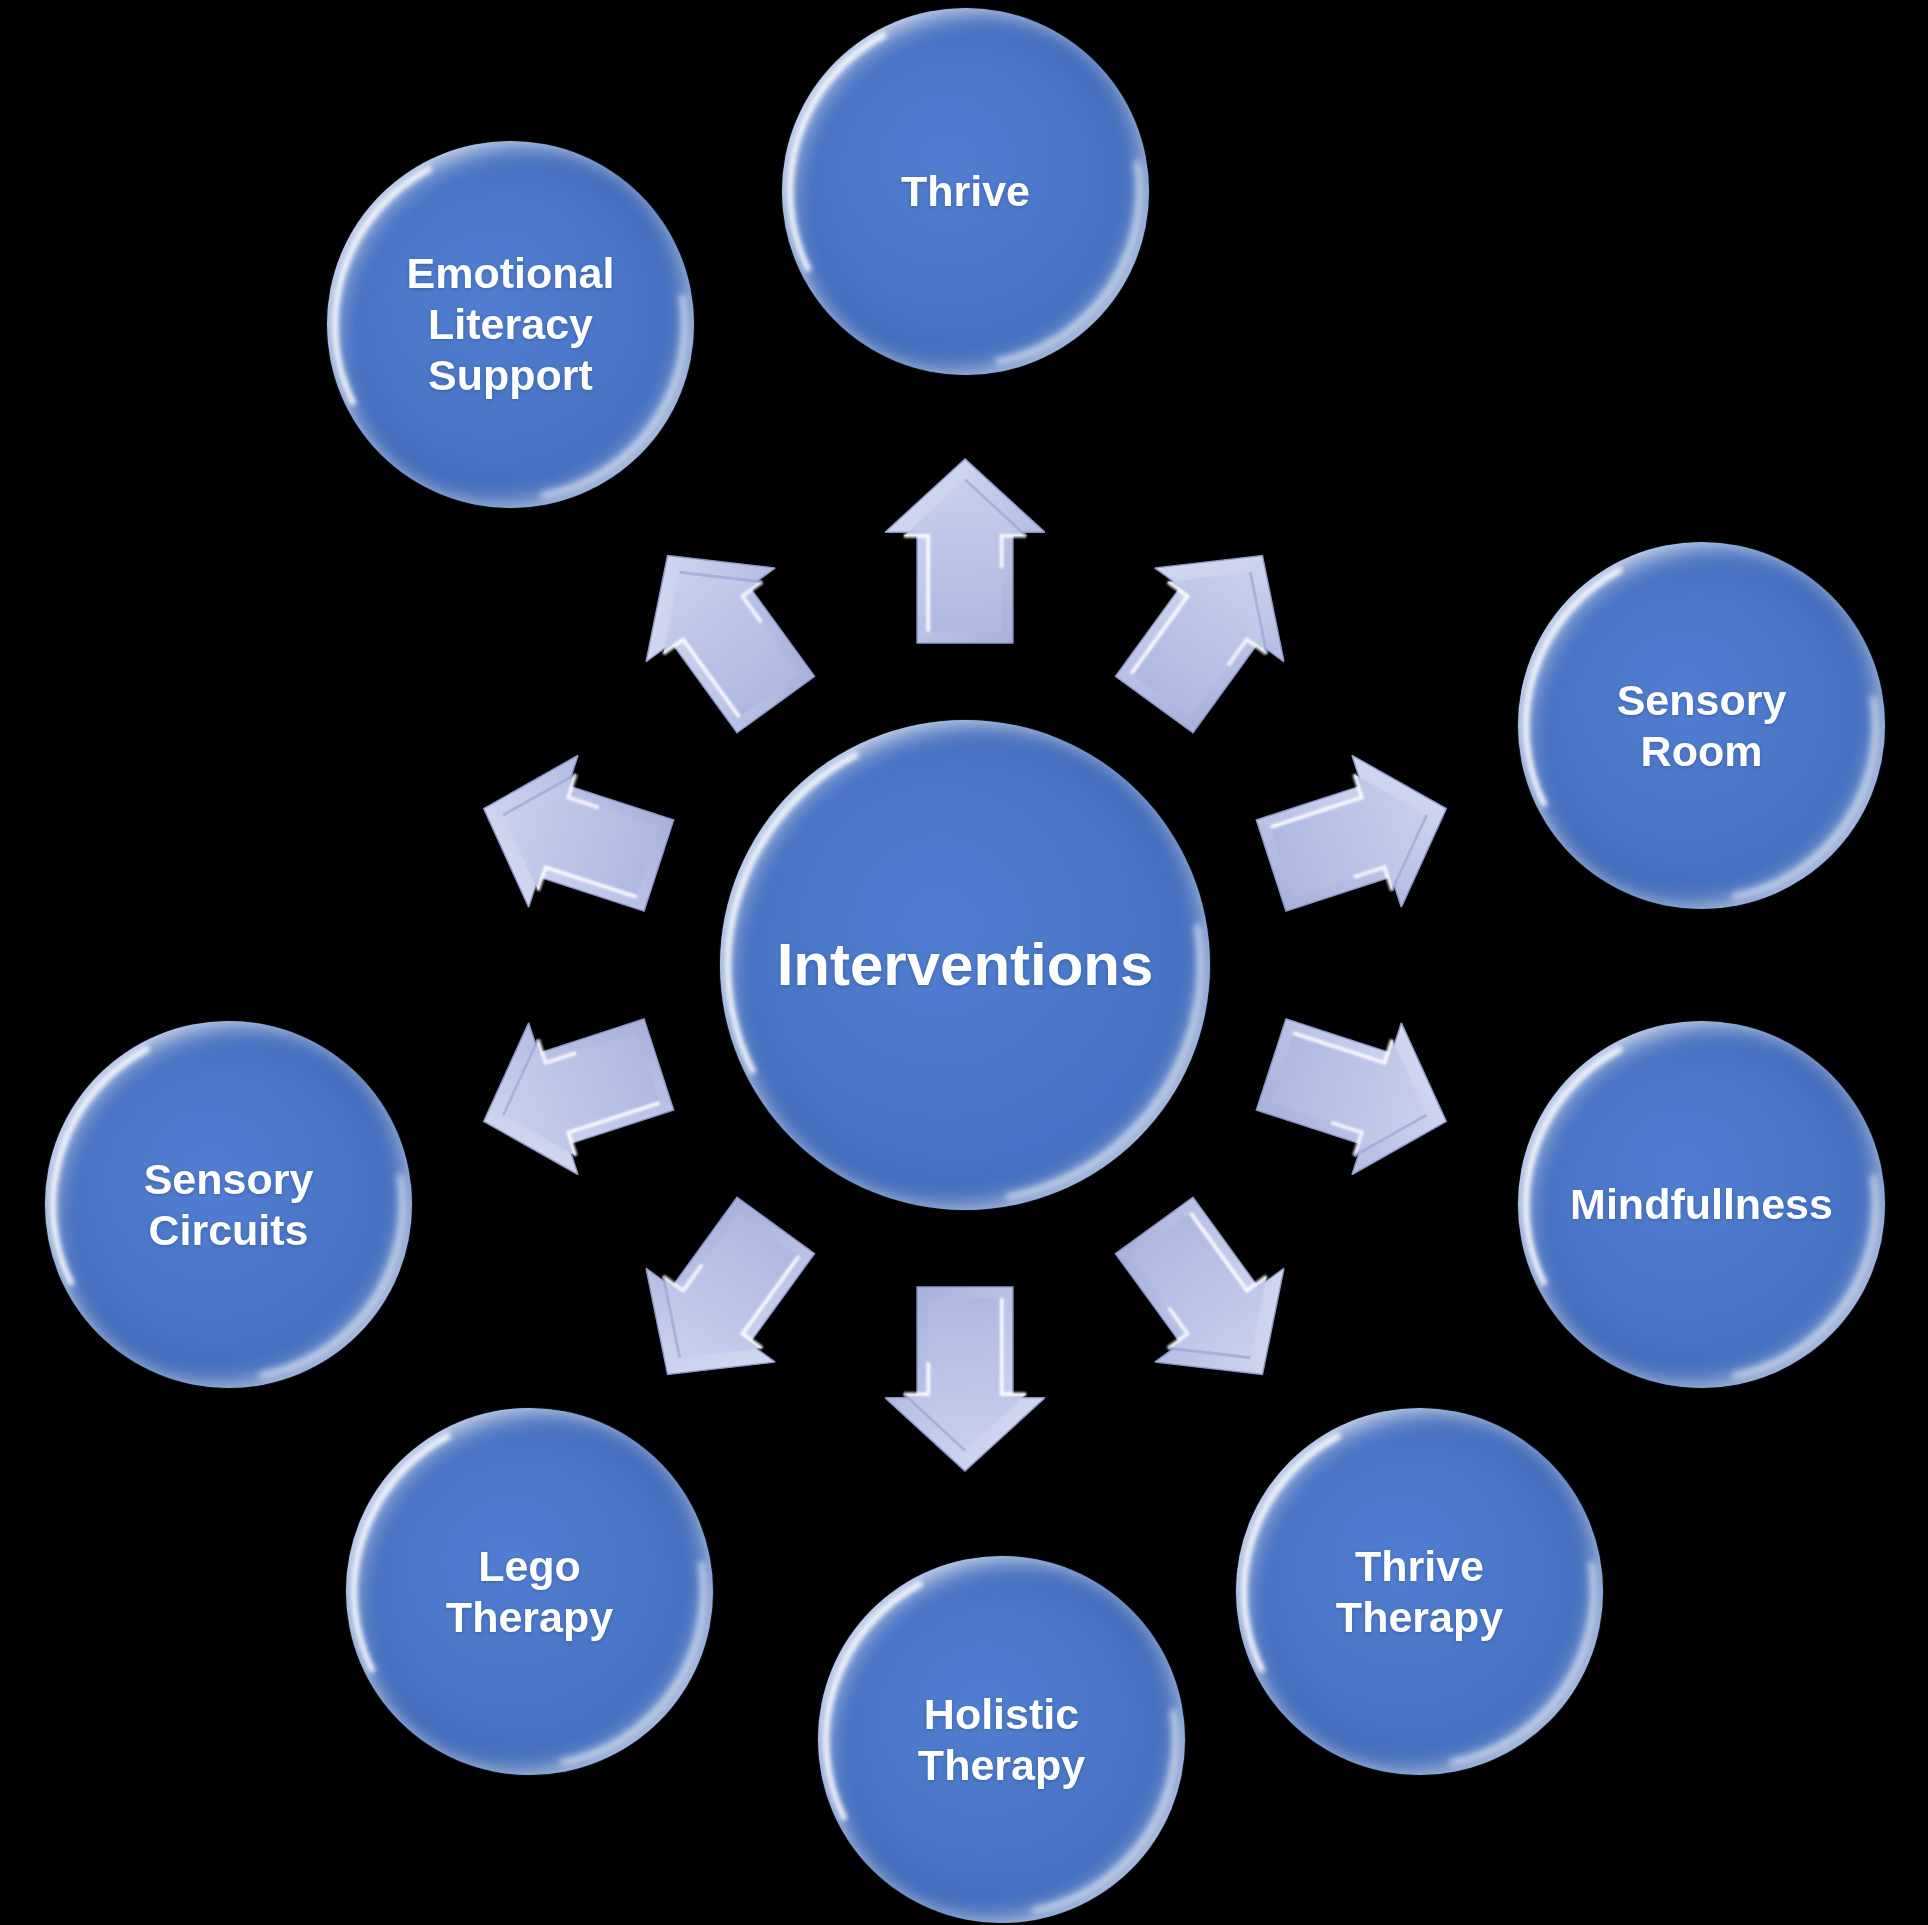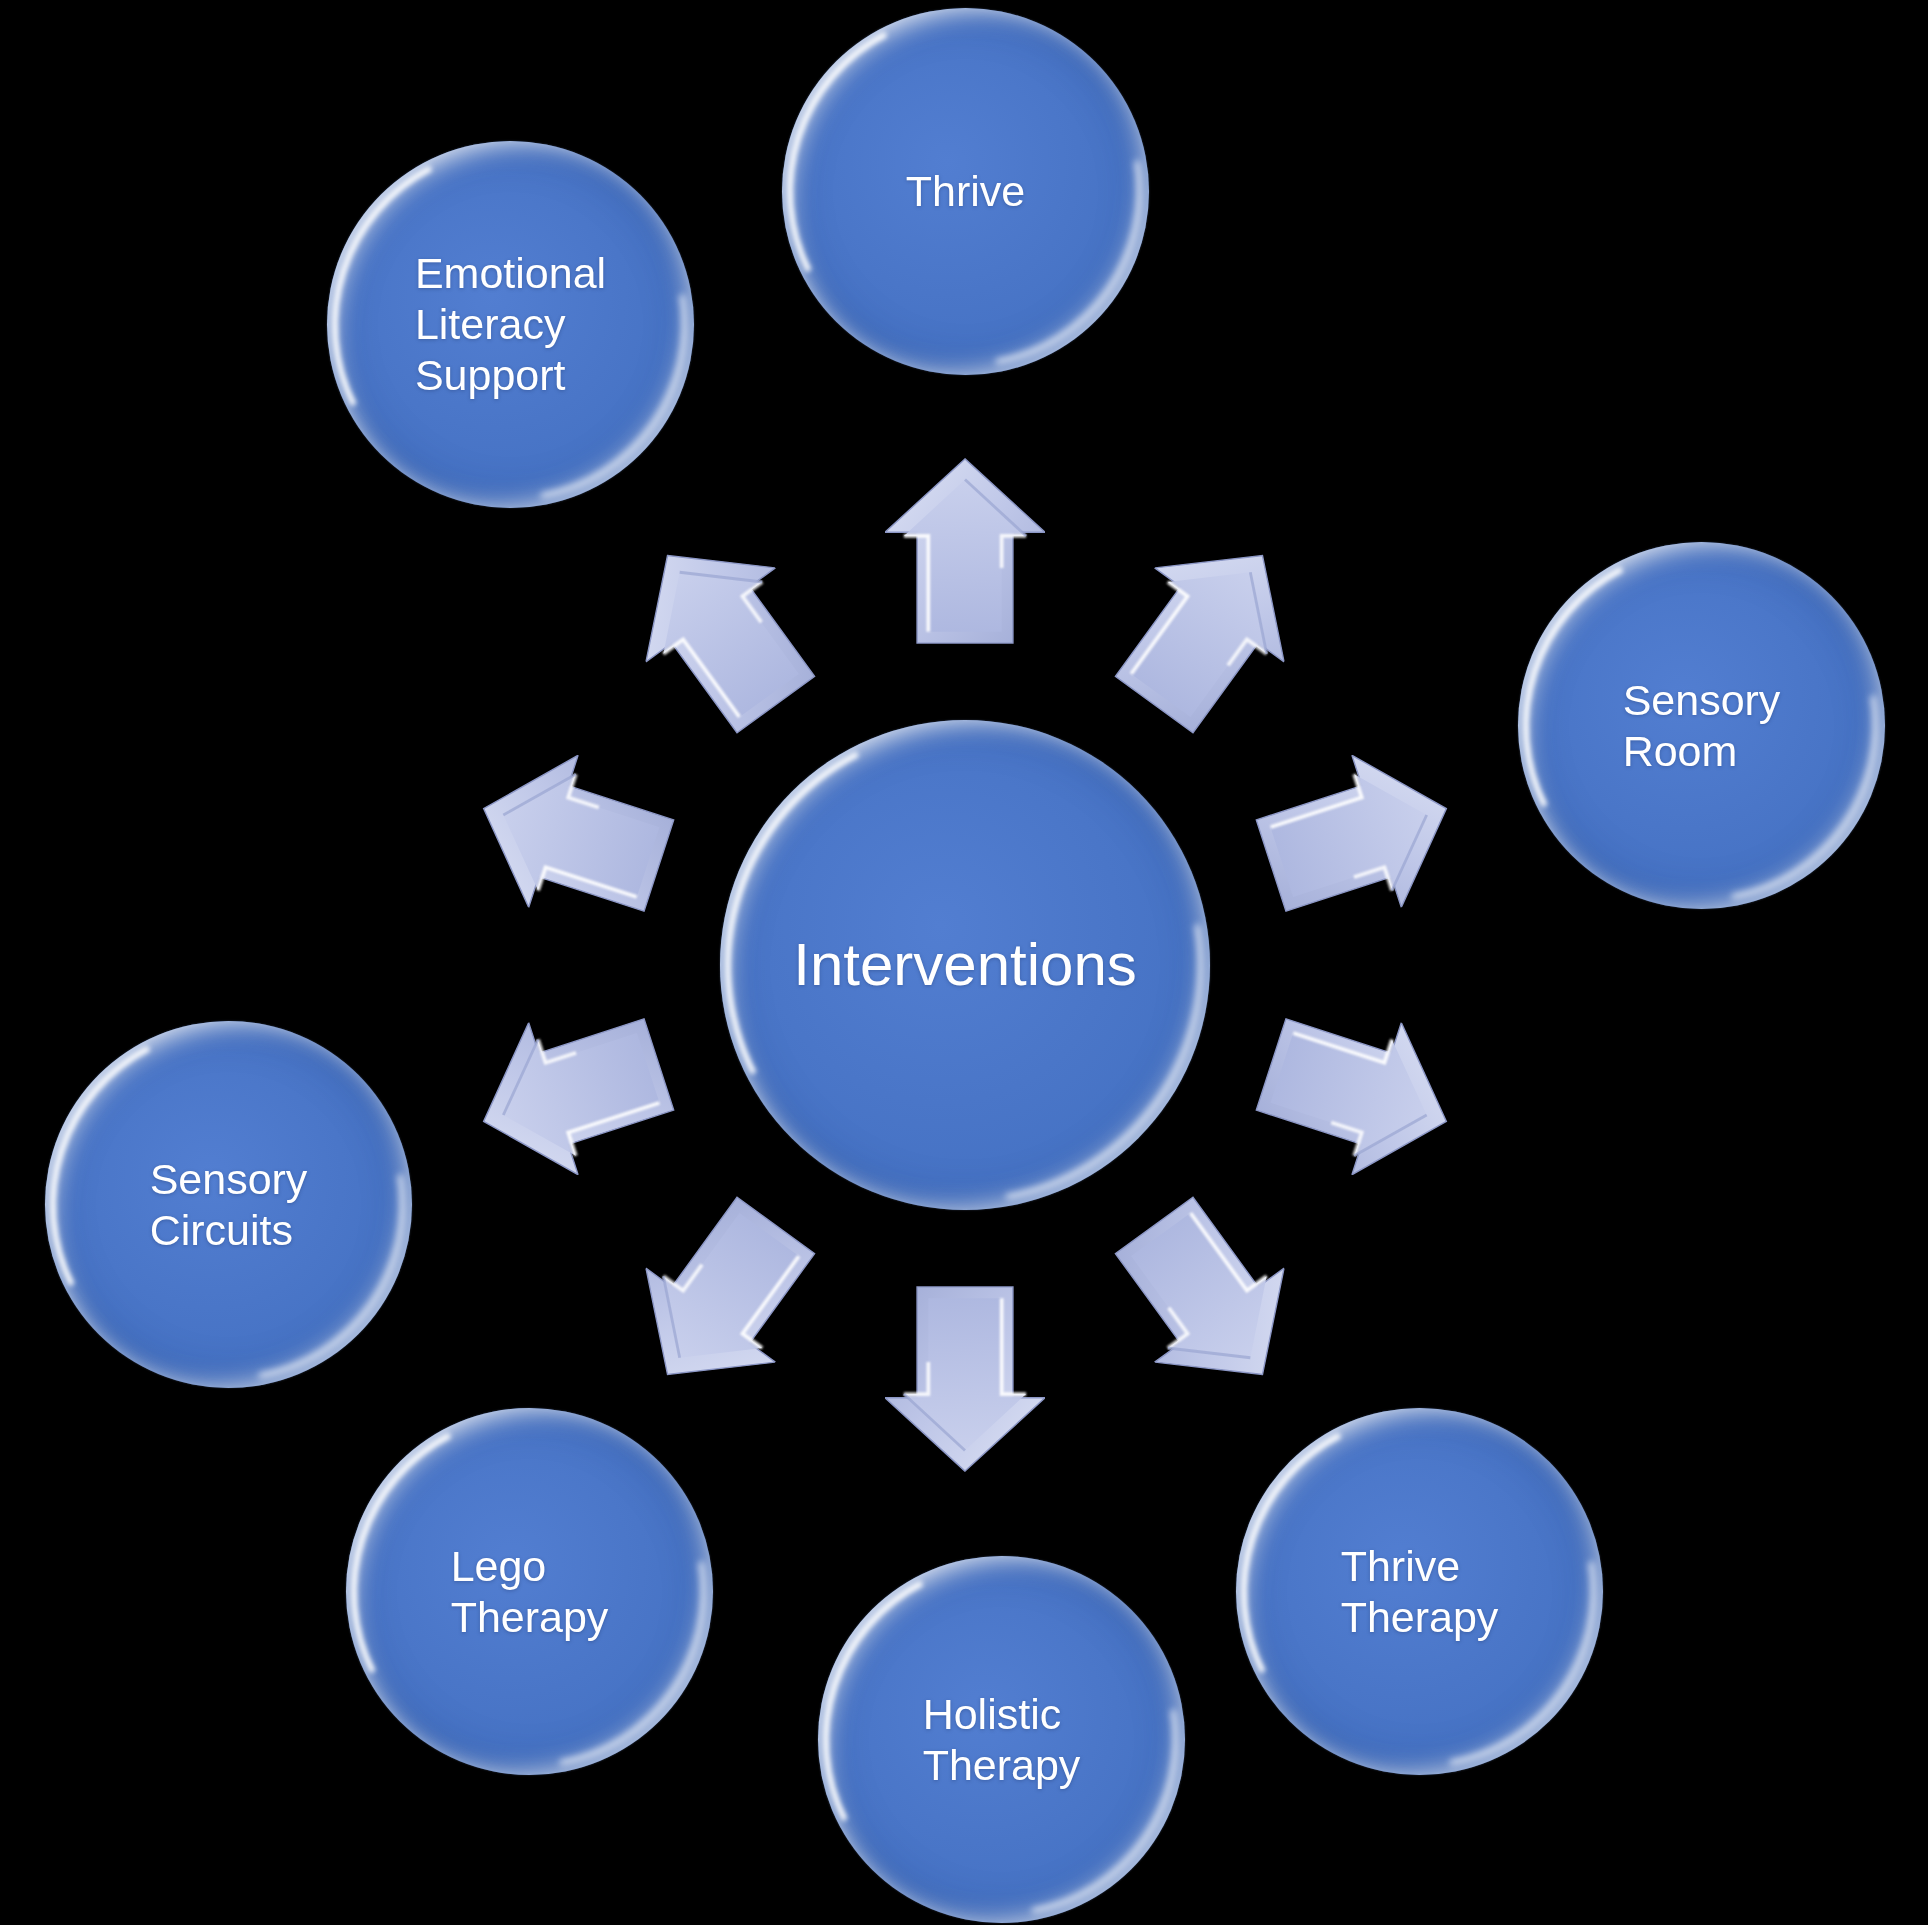--- a/index.html
+++ b/index.html
@@ -35,23 +35,25 @@
     content:"";position:absolute;inset:7.5px;border-radius:50%;
     border:5.6px solid transparent;
     border-right-color:rgba(255,255,255,0.78);
     filter:blur(3.8px);
     transform:rotate(35deg);
   }
   .label{
     position:relative;z-index:2;
     color:#fff;
     font-size:43px;line-height:1.18;
+    text-align:center;
     white-space:pre-line;
     max-width:311px;
     text-shadow:0 0.9px 3.8px rgba(25,45,95,0.35);
+    font-weight:bold;
   }
   .center-node{
     width:490px;height:490px;
     left:720px;top:720px;
   }
   .center-node .label{font-size:60px;max-width:433px;}
 
   
   .pos0{left:782px;top:7.5px;}      
   .pos1{left:1236px;top:155px;}   
@@ -148,20 +150,23 @@
     <span class="label">Interventions</span>
   </div>
 
   <div class="node pos0">
     <span class="label">Thrive</span>
   </div>
   <div class="node pos2">
     <span class="label">Sensory
 Room</span>
   </div>
+  <div class="node pos3">
+    <span class="label">Mindfullness</span>
+  </div>
   <div class="node pos4">
     <span class="label">Thrive
 Therapy</span>
   </div>
   <div class="node pos5">
     <span class="label">Holistic
 Therapy</span>
   </div>
   <div class="node pos6">
     <span class="label">Lego

